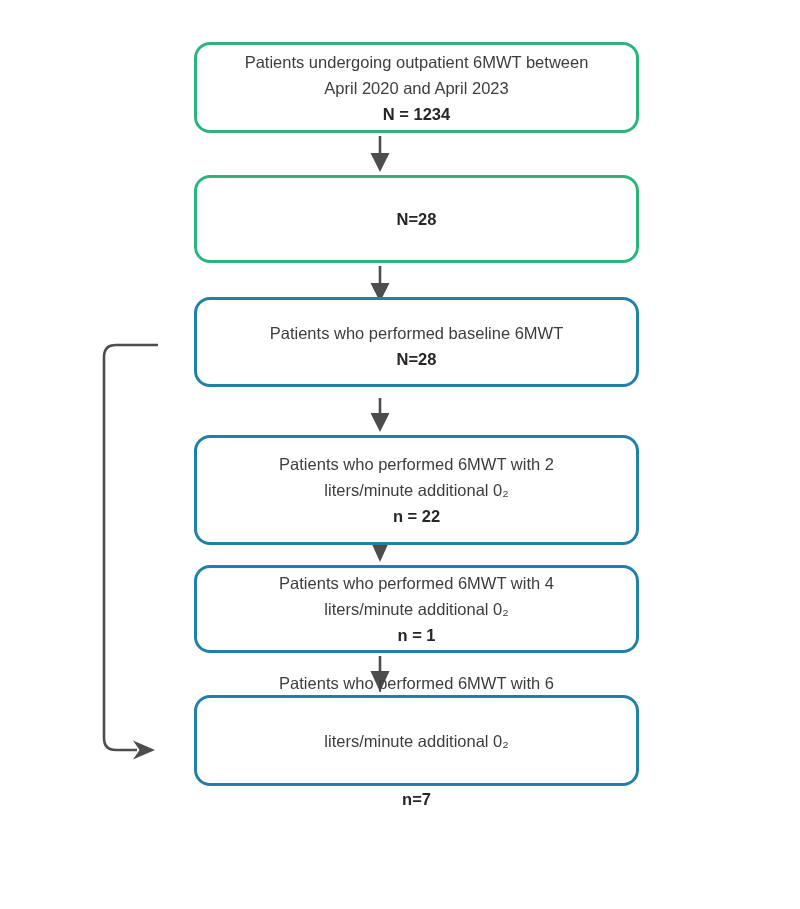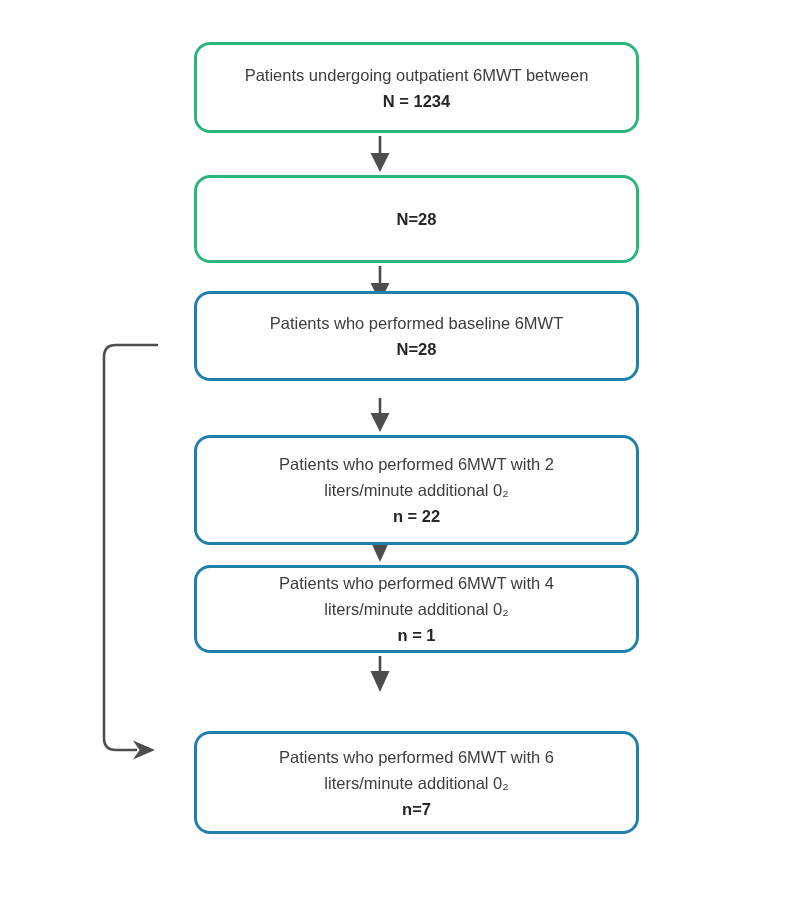--- a/index.html
+++ b/index.html
@@ -52,24 +52,24 @@
   }
   .flow-box.green { border-color: var(--green-border, #2bb57d); }
   .flow-box.blue  { border-color: var(--blue-border, #2180a8); }
   .flow-box .count {
     font-weight: 700;
     color: var(--count-text, #262626);
   }
   
   .box-1 { top: 42px;  height: 91px; }
   .box-2 { top: 175px; height: 88px; }
-  .box-3 { top: 291px; height: 90px; }
+  .box-3 { top: 297px; height: 90px; justify-content: space-between; }
   .box-4 { top: 435px; height: 110px; }
   .box-5 { top: 565px; height: 88px; }
-  .box-6 { top: 731px; height: 103px; }
+  .box-6 { top: 695px; height: 91px; gap: 32px; }
 </style>
 </head>
 <body>
 
 <div class="canvas">
 
   <svg class="connector-layer" viewBox="0 0 800 909" xmlns="http://www.w3.org/2000/svg">
 
     <g>
       <path class="arrow-line" d="M 158 345 L 116 345 Q 104 345 104 357 L 104 738 Q 104 750 116 750 L 137 750"></path>
@@ -93,20 +93,21 @@
       <polygon class="arrow-head" points="370.5,541 389.5,541 380,562"></polygon>
     </g>
     <g>
       <line class="arrow-line" x1="380" y1="656" x2="380" y2="673"></line>
       <polygon class="arrow-head" points="370.5,671 389.5,671 380,692"></polygon>
     </g>
   </svg>
 
   <div class="flow-box green box-1">
     <div>Patients undergoing outpatient 6MWT between</div>
+    <div>April 2020 and April 2023</div>
     <div class="count">N = 1234</div>
   </div>
 
   <div class="flow-box green box-2">
     <div class="count">N=28</div>
   </div>
 
   <div class="flow-box blue box-3">
     <div>Patients who performed baseline 6MWT</div>
     <div class="count">N=28</div>

